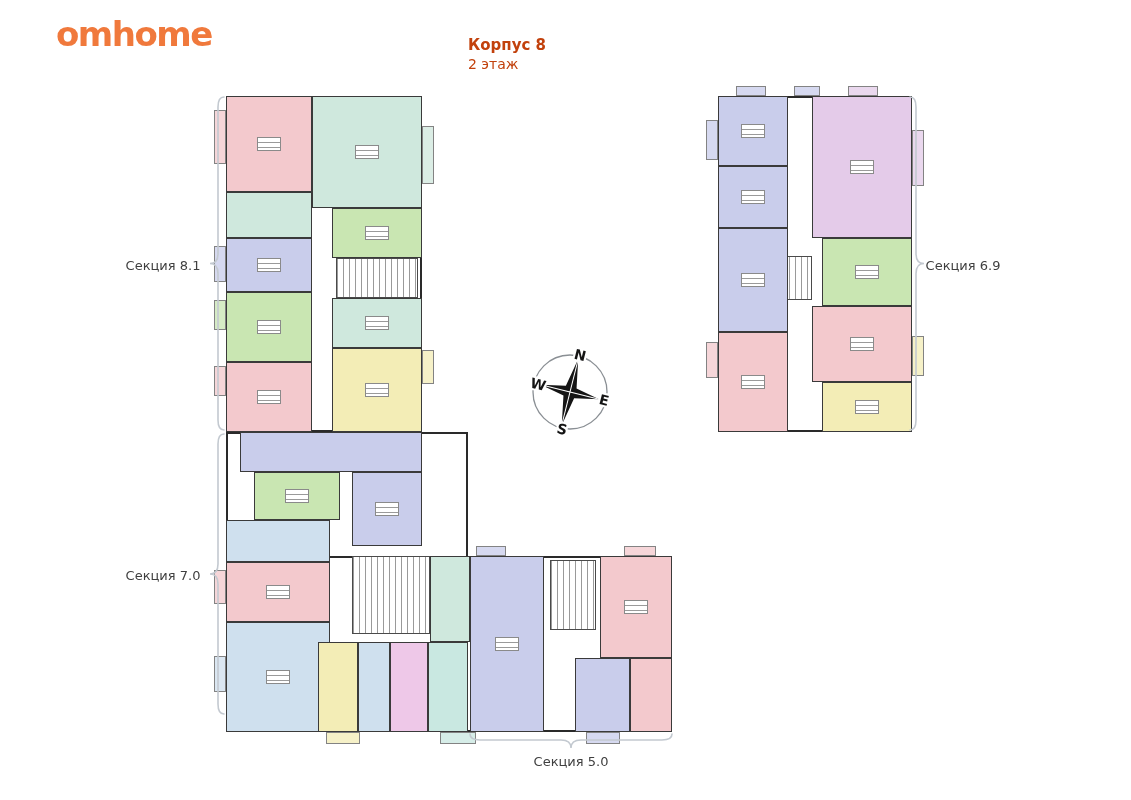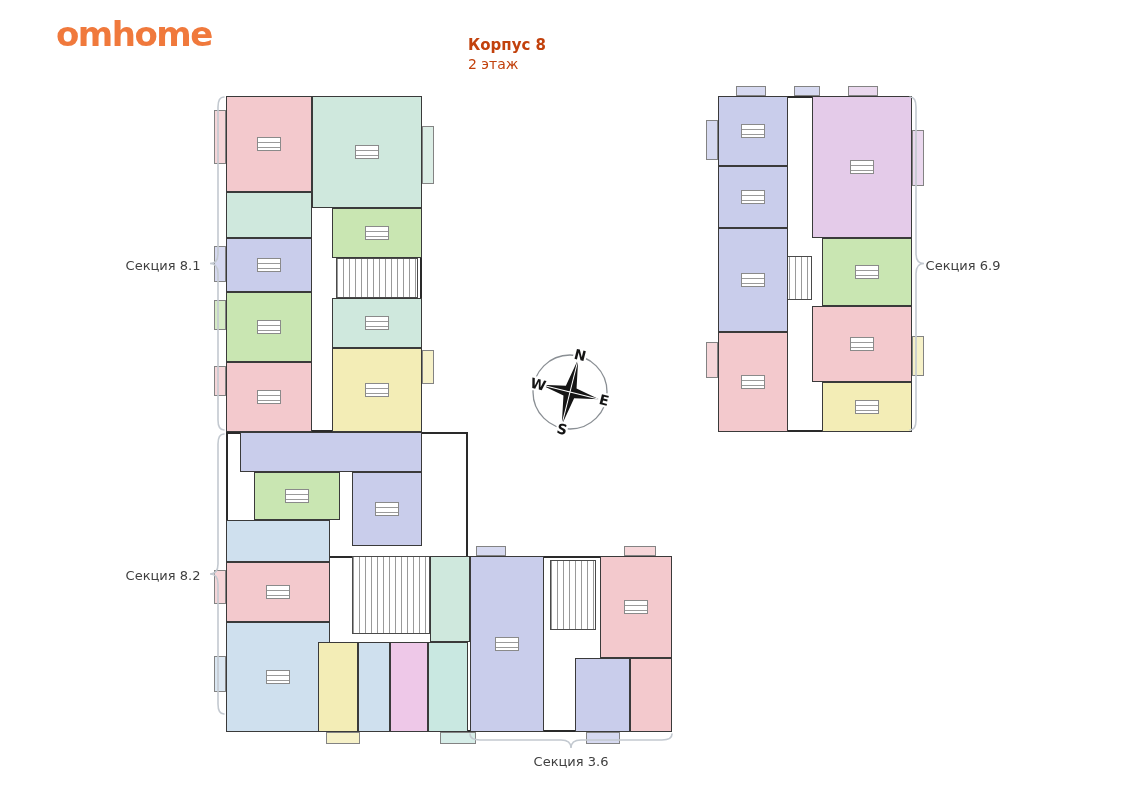--- a/index.html
+++ b/index.html
@@ -121,22 +121,22 @@
     </div>
 
   <svg id="braces" width="1131" height="800" viewBox="0 0 1131 800" style="left:0;top:0;pointer-events:none;">
       <path d="M 224 97 Q 218 97 218 107 L 218 253.5 Q 218 263.5 210 263.5 Q 218 263.5 218 273.5 L 218 420 Q 218 430 224 430" fill="none" stroke="#c3c9d0" stroke-width="1.6" stroke-linecap="round"></path>
       <path d="M 224 434 Q 218 434 218 444 L 218 564 Q 218 574 210 574 Q 218 574 218 584 L 218 704 Q 218 714 224 714" fill="none" stroke="#c3c9d0" stroke-width="1.6" stroke-linecap="round"></path>
       <path d="M 470 734 Q 470 740 480 740 L 561 740 Q 571 740 571 748 Q 571 740 581 740 L 662 740 Q 672 740 672 734" fill="none" stroke="#c3c9d0" stroke-width="1.6" stroke-linecap="round"></path>
       <path d="M 910 97 Q 916 97 916 107 L 916 253.5 Q 916 263.5 924 263.5 Q 916 263.5 916 273.5 L 916 420 Q 916 430 910 430" fill="none" stroke="#c3c9d0" stroke-width="1.6" stroke-linecap="round"></path>
     </svg>
 
   <div class="seclabel" style="left:108px;top:258px;">Секция 8.1</div>
-  <div class="seclabel" style="left:108px;top:568px;">Секция 8.2</div>
-  <div class="seclabel" style="left:516px;top:754px;">Секция 3.6</div>
+  <div class="seclabel" style="left:108px;top:568px;">Секция 7.0</div>
+  <div class="seclabel" style="left:516px;top:754px;">Секция 5.0</div>
   <div class="seclabel" style="left:908px;top:258px;">Секция 6.9</div>
 
   <svg id="compass" style="left:518px;top:342px;" width="110" height="110" viewBox="0 0 110 110">
     <circle cx="52" cy="50" r="37" fill="none" stroke="#8a8f94" stroke-width="1.3"></circle>
     <g transform="rotate(14 52 50)">
       <path d="M52,16 L57.5,45 L82,50 L57.5,55 L52,84 L46.5,55 L22,50 L46.5,45 Z" fill="#151515"></path>
       <path d="M52,16 L52,84 M22,50 L82,50" stroke="#ffffff" stroke-width="1" fill="none"></path>
     </g>
     <text class="compass-letter" x="61" y="18" transform="rotate(14 61 18)">N</text>
     <text class="compass-letter" x="85" y="63" transform="rotate(14 85 63)">E</text>

